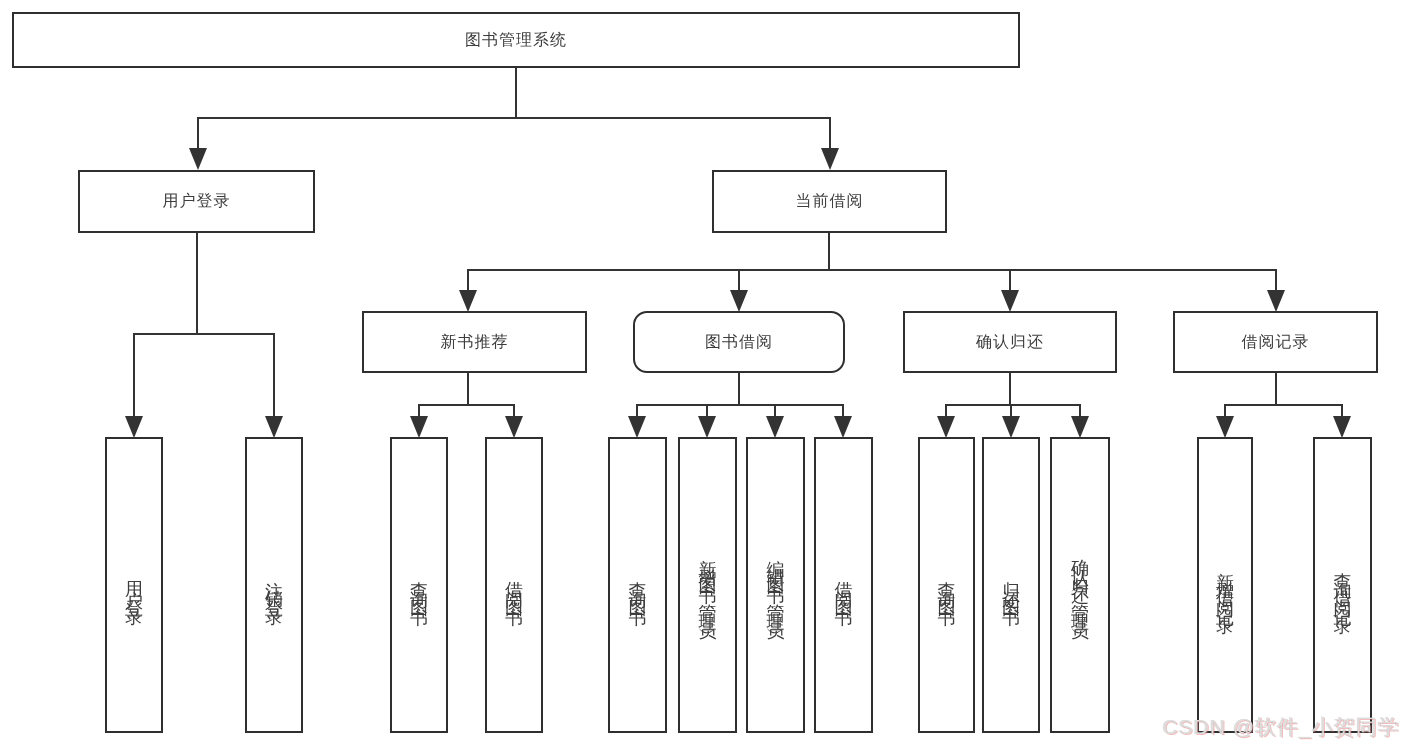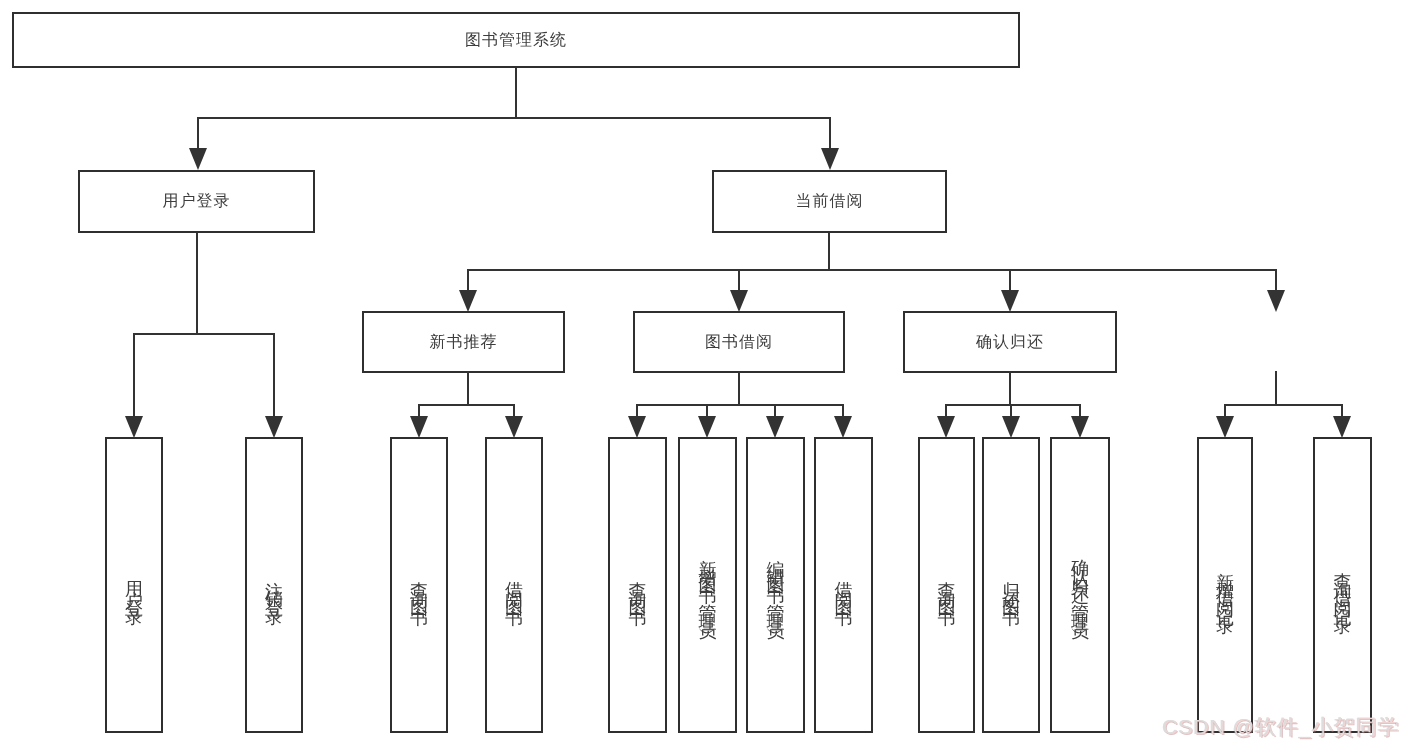--- a/index.html
+++ b/index.html
@@ -87,28 +87,31 @@
   <div class="hline" style="left:467px;  top:269px; width:810px;"></div>
   <div class="vline" style="left:467px;  top:269px; height:25px;"></div>
   <div class="vline" style="left:738px;  top:269px; height:25px;"></div>
   <div class="vline" style="left:1009px; top:269px; height:25px;"></div>
   <div class="vline" style="left:1275px; top:269px; height:25px;"></div>
   <div class="arrow" style="left:459px;  top:290px;"></div>
   <div class="arrow" style="left:730px;  top:290px;"></div>
   <div class="arrow" style="left:1001px; top:290px;"></div>
   <div class="arrow" style="left:1267px; top:290px;"></div>
 
-  <div class="box h" style="left:362px;  top:311px; width:203px; height:62px;">
+  <div class="box h" style="left:362px;  top:311px; width:225px; height:62px;">
     <span>新书推荐</span>
   </div>
-  <div class="box h" style="left:633px;  top:311px; width:212px; height:62px;">
+  <div class="box h" style="left:633px;  top:311px; width:212px; height:62px;border-radius:14px;">
     <span>图书借阅</span>
   </div>
   <div class="box h" style="left:903px;  top:311px; width:214px; height:62px;">
     <span>确认归还</span>
+  </div>
+  <div class="box h" style="left:1173px; top:311px; width:205px; height:62px;">
+    <span>借阅记录</span>
   </div>
 
   <div class="vline" style="left:467px;  top:371px; height:35px;"></div>
   <div class="vline" style="left:738px;  top:371px; height:35px;"></div>
   <div class="vline" style="left:1009px; top:371px; height:35px;"></div>
   <div class="vline" style="left:1275px; top:371px; height:35px;"></div>
 
   <div class="hline" style="left:418px;  top:404px; width:97px;"></div>
   <div class="hline" style="left:636px;  top:404px; width:208px;"></div>
   <div class="hline" style="left:945px;  top:404px; width:136px;"></div>

